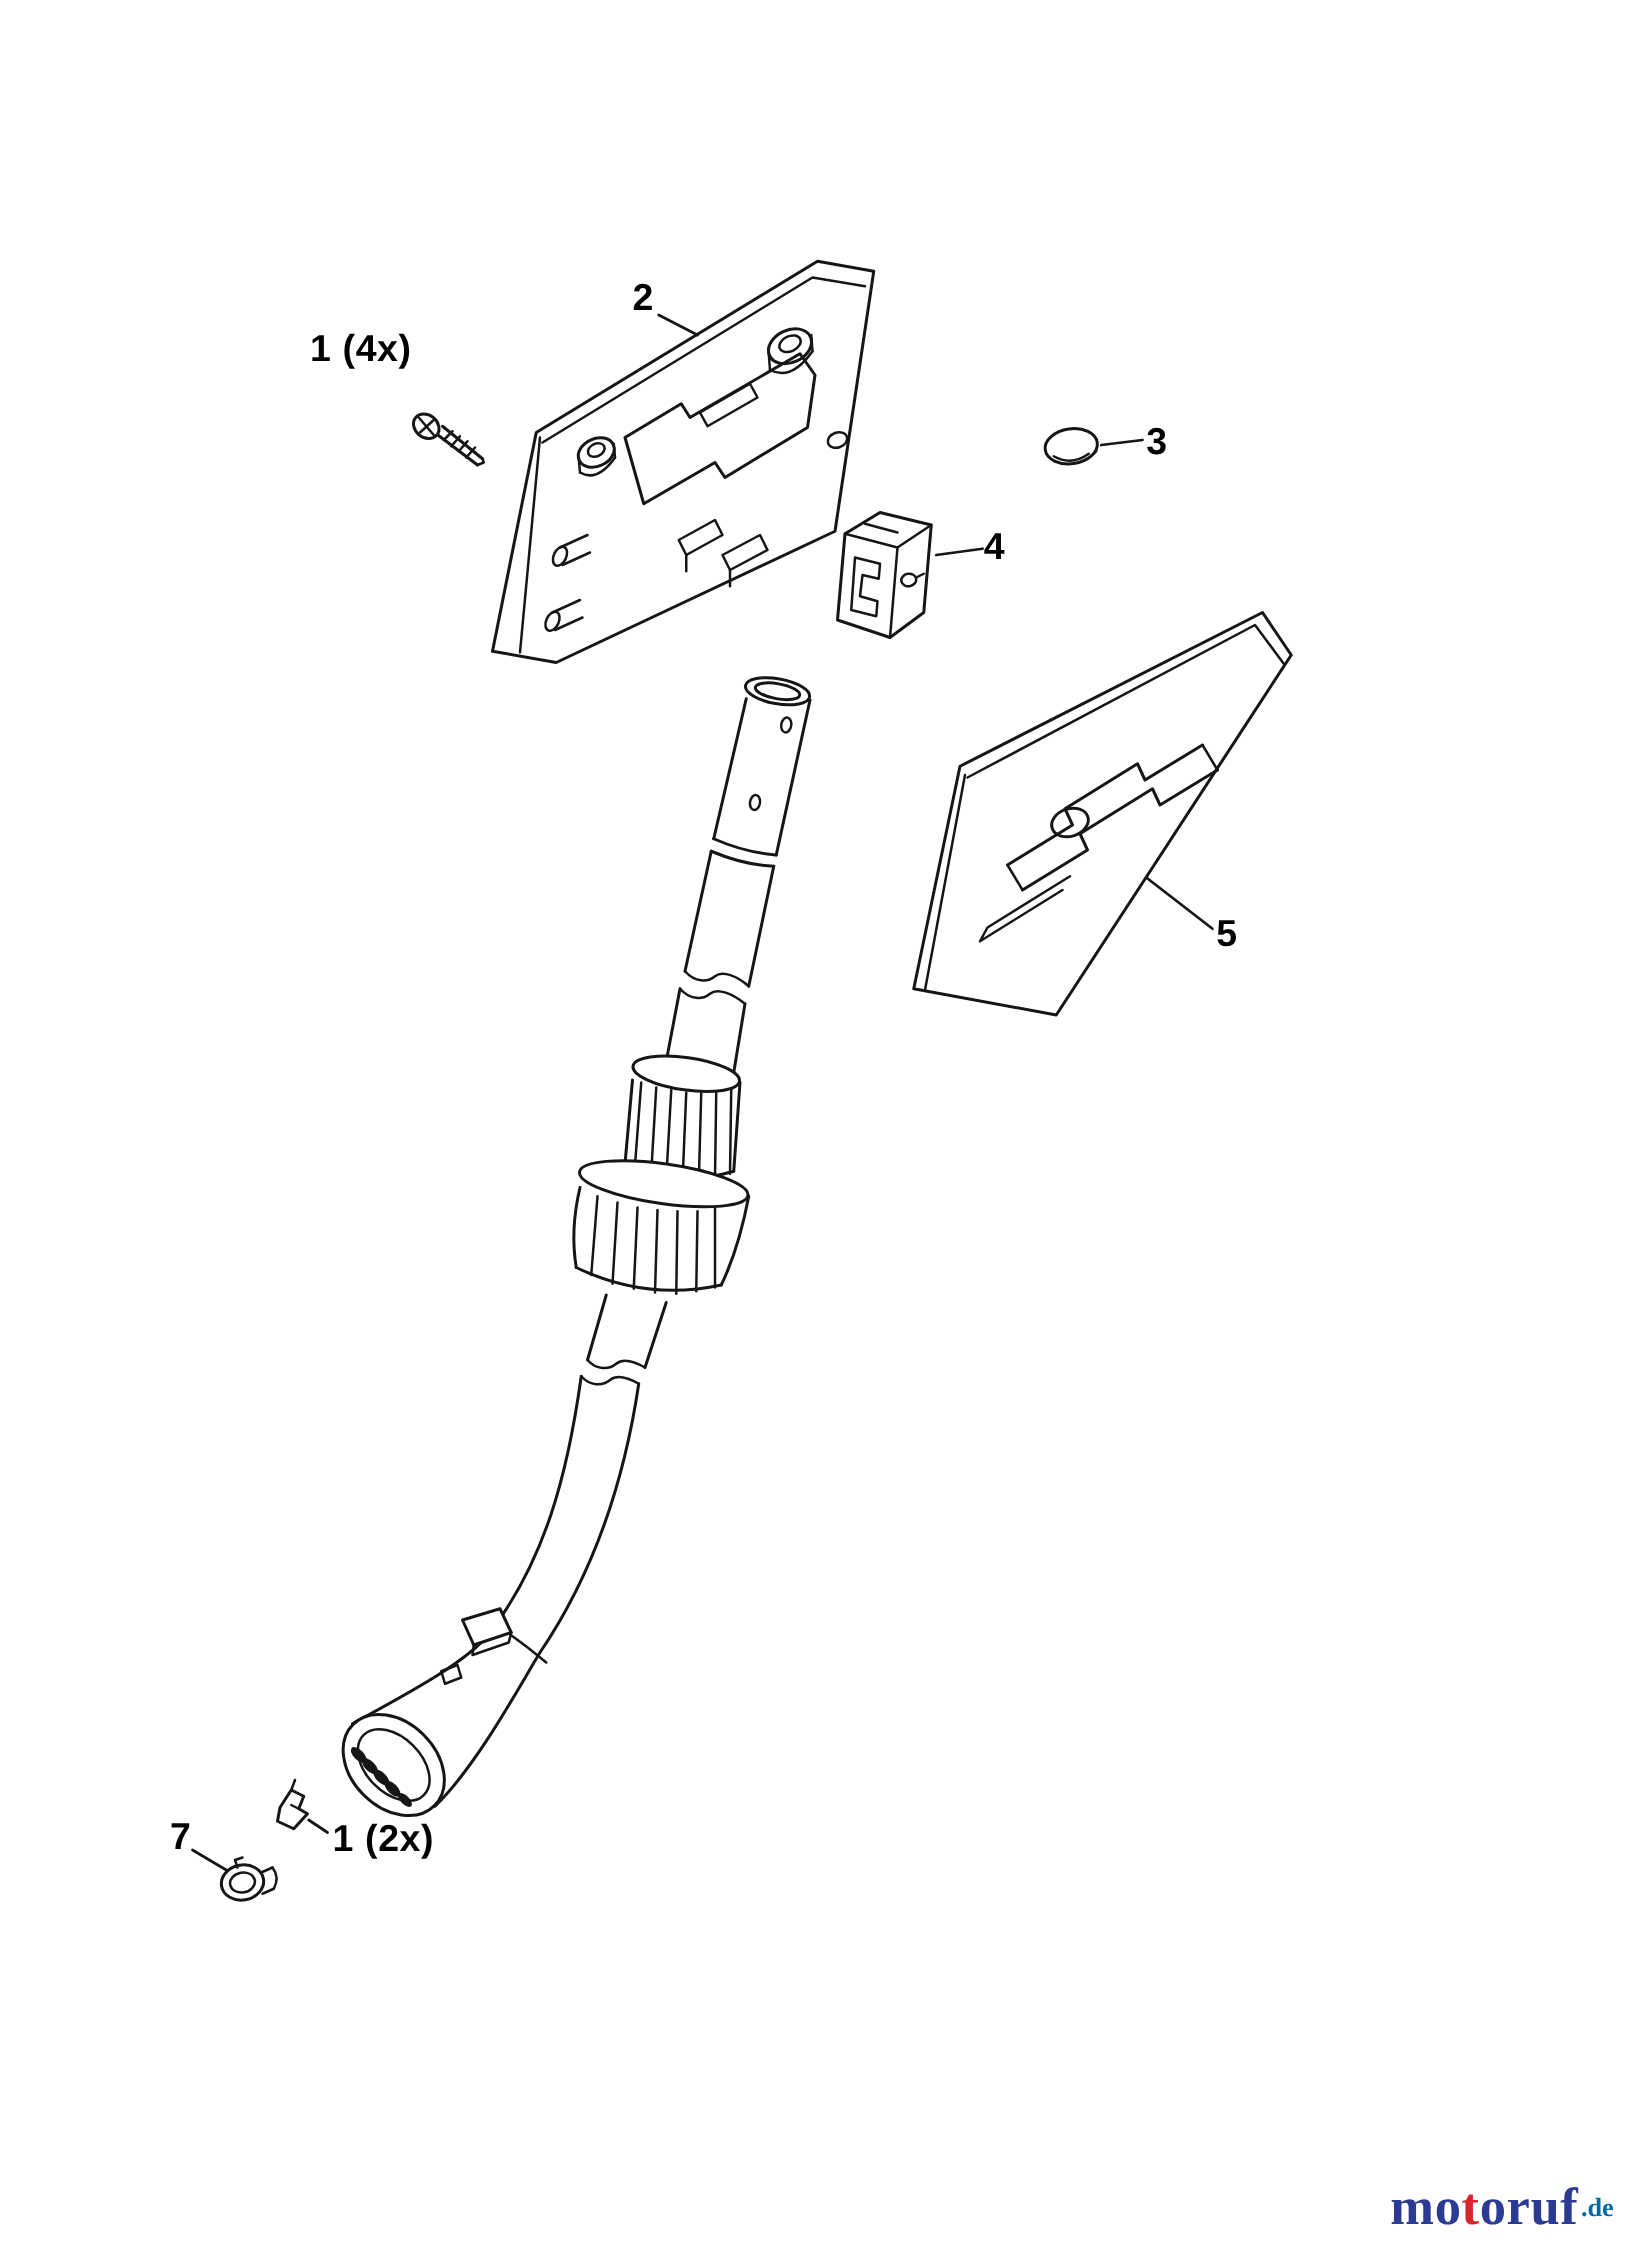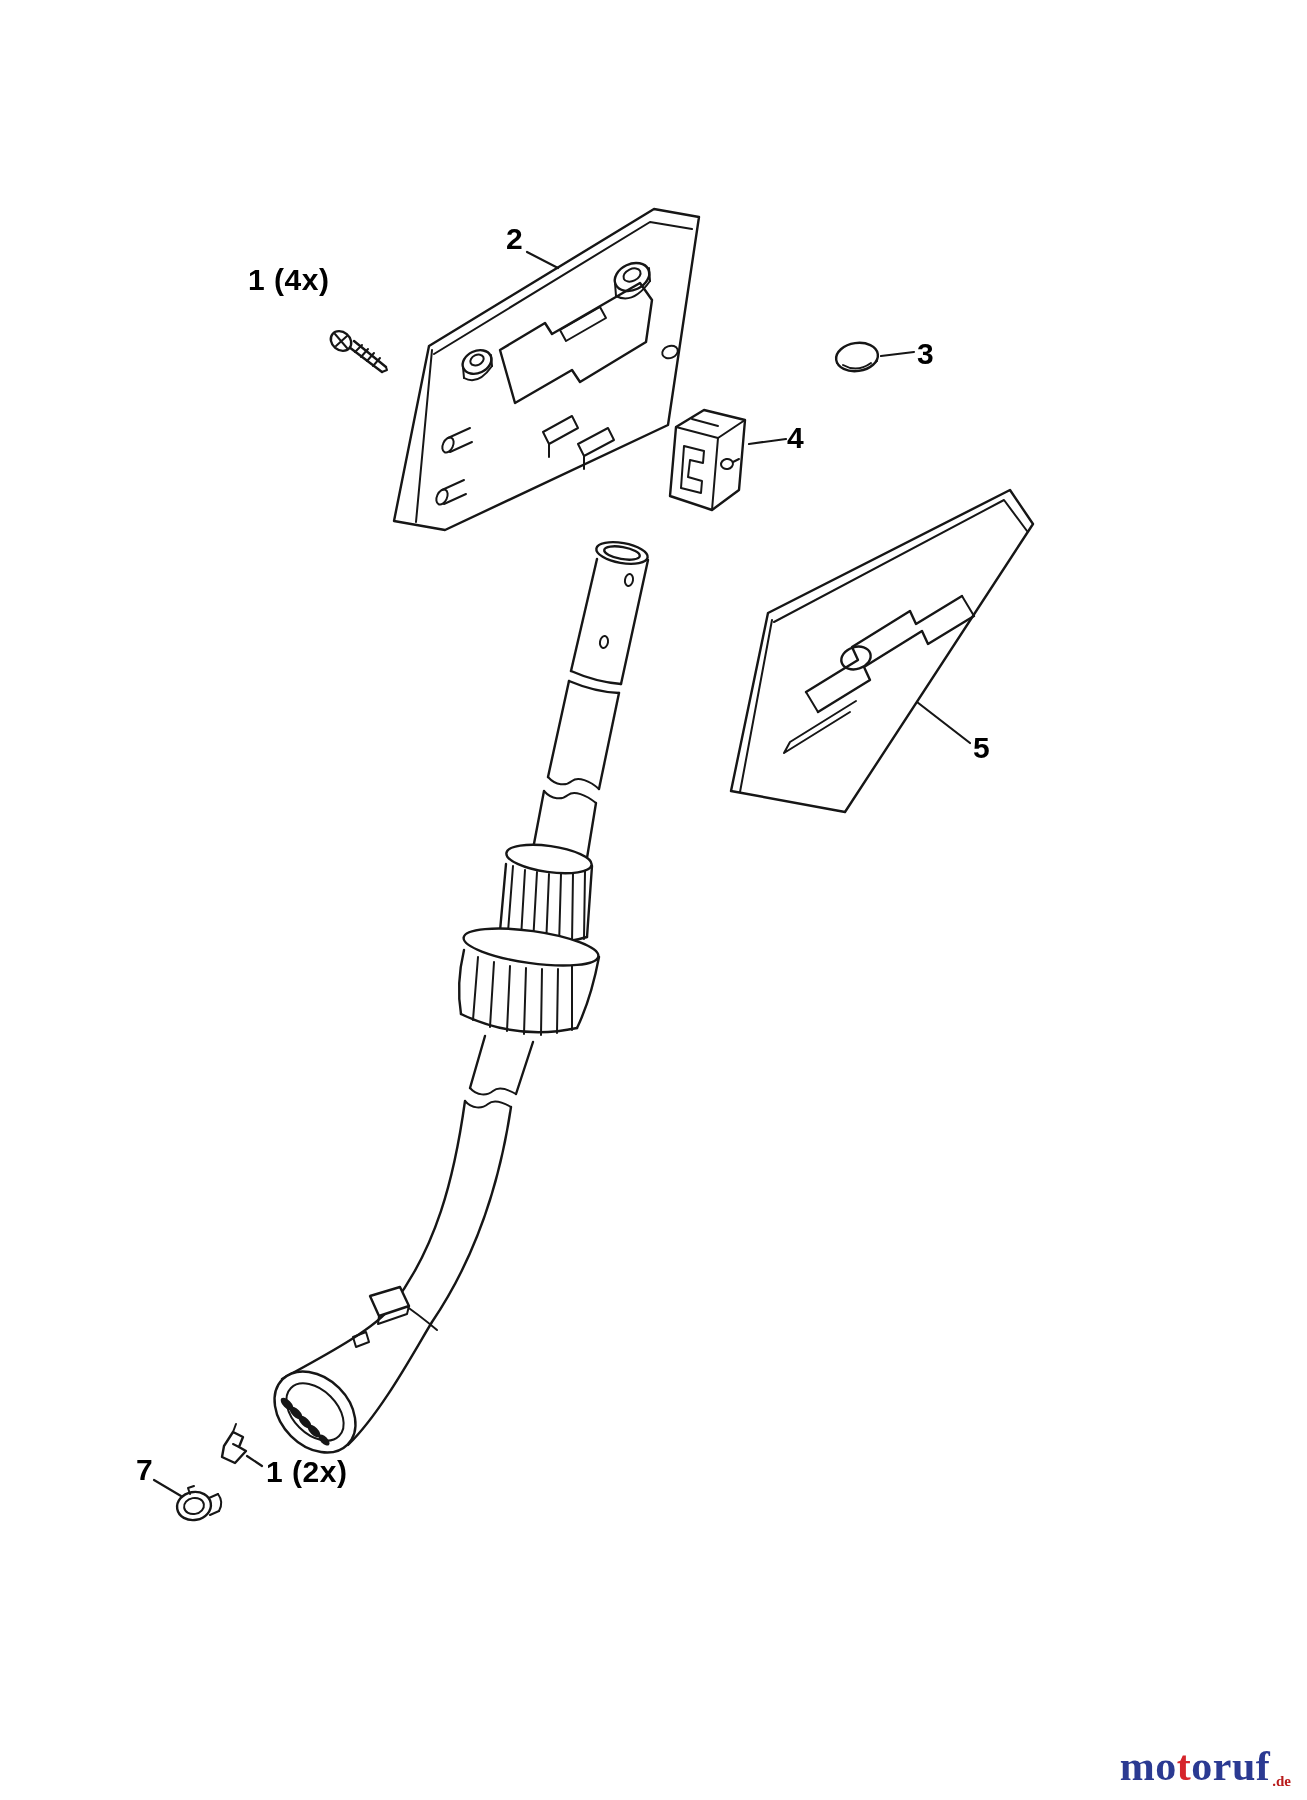--- a/index.html
+++ b/index.html
@@ -17,27 +17,27 @@
     font:bold 30px "Liberation Sans", sans-serif;
     color:#000;
     white-space:nowrap;
     letter-spacing:0.5px;
   }
   .watermark{
     position:absolute;
     top:1742px;
     right:16px;
     display:flex;
-    align-items:flex-end;
+    align-items:center;
     font-family:"Liberation Serif", serif;
     user-select:none;
   }
   .wm-main{font-size:42px;font-weight:bold;color:#2b3a92;letter-spacing:0.5px;}
   .wm-accent{color:#d6252b;}
-  .wm-tld{font-size:15px;font-weight:bold;color:#b91c1c;margin-left:2px;}
+  .wm-tld{font-size:21px;font-weight:bold;color:#0369a1;margin-left:2px;}
 </style>
 </head>
 <body>
 
 <div class="stage">
 
   <svg class="art" width="1307" height="1800" viewBox="0 0 1307 1800" fill="none" stroke="#161616" stroke-width="2.4" stroke-linecap="round" stroke-linejoin="round">
 
     <g>
       <path d="M 597,559 L 571,671"></path>

